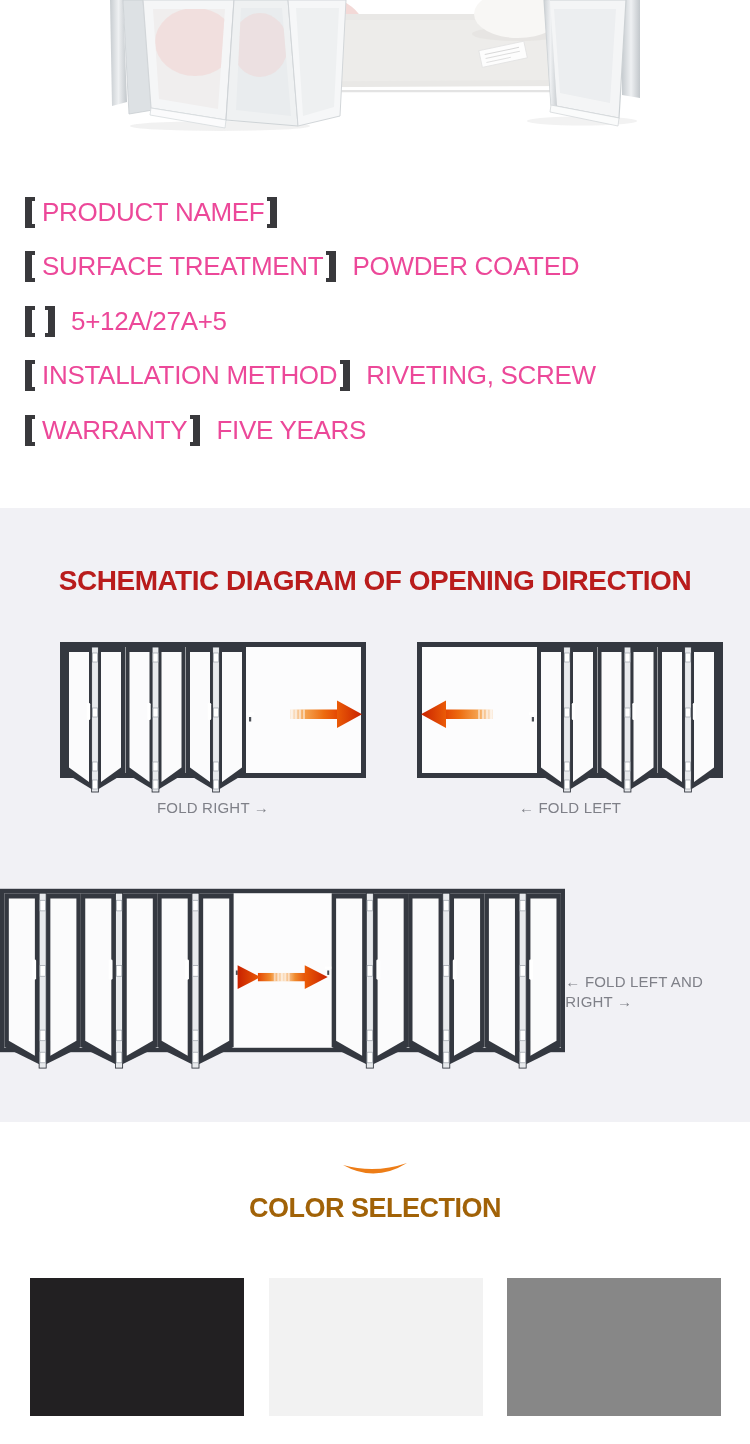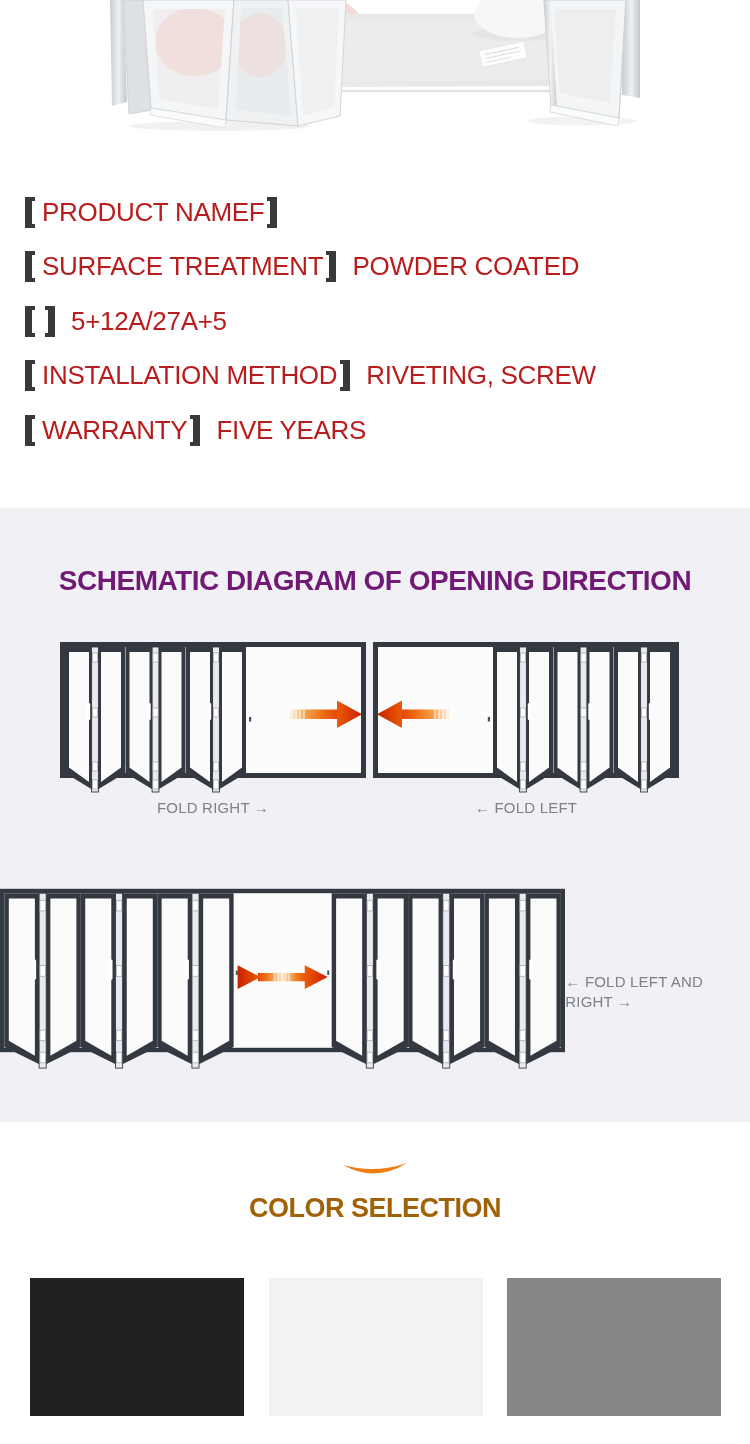--- a/index.html
+++ b/index.html
@@ -10,32 +10,32 @@
   }
   .page{width:750px;height:1444px;position:relative;}
 
   
   .hero{height:135px;overflow:hidden;}
   .hero svg{display:block;margin-left:110px;}
 
   
   .specs{padding:62px 0 0 25px;}
   .spec-row{height:30px;margin-bottom:24.5px;display:flex;align-items:center;
-    font-size:26px;letter-spacing:-0.3px;color:#b91c1c;white-space:nowrap;}
+    font-size:26px;letter-spacing:-0.3px;color:#ec4899;white-space:nowrap;}
   .br{display:inline-block;width:10px;height:31px;box-sizing:border-box;flex:0 0 auto;}
   .br-l{border-left:7px solid #39393c;border-top:4px solid #39393c;border-bottom:4px solid #39393c;margin-right:7px;}
   .br-r{border-right:7px solid #39393c;border-top:4px solid #39393c;border-bottom:4px solid #39393c;margin-left:3px;}
   .spec-value{margin-left:16px;}
 
   
   .schematic{margin-top:63px;background:#f1f1f5;padding:56px 0 38px 0;}
   .schematic h2{
     margin:0;font-size:28px;line-height:34px;font-weight:bold;letter-spacing:-0.5px;
-    color:#701a75;text-align:center;}
-  .diagram-row{display:flex;justify-content:space-between;padding:0 71px 0 60px;margin-top:44px;}
+    color:#b91c1c;text-align:center;}
+  .diagram-row{display:flex;justify-content:space-between;padding:0 27px 0 60px;margin-top:44px;}
   .diagram-col{display:flex;flex-direction:column;align-items:center;}
   .fold-label{margin-top:4px;height:20px;line-height:20px;font-size:15px;color:#7f8088;letter-spacing:0.2px;}
   .big-wrap{margin-top:54px;display:flex;align-items:center;}
   .big-wrap .fold-label{margin-top:8px;}
 
   
   .colors-section{text-align:center;}
   .swoosh{margin-top:40px;height:18px;}
   .colors-section h3{
     margin:12px 0 0 0;font-size:27px;line-height:32px;font-weight:bold;

